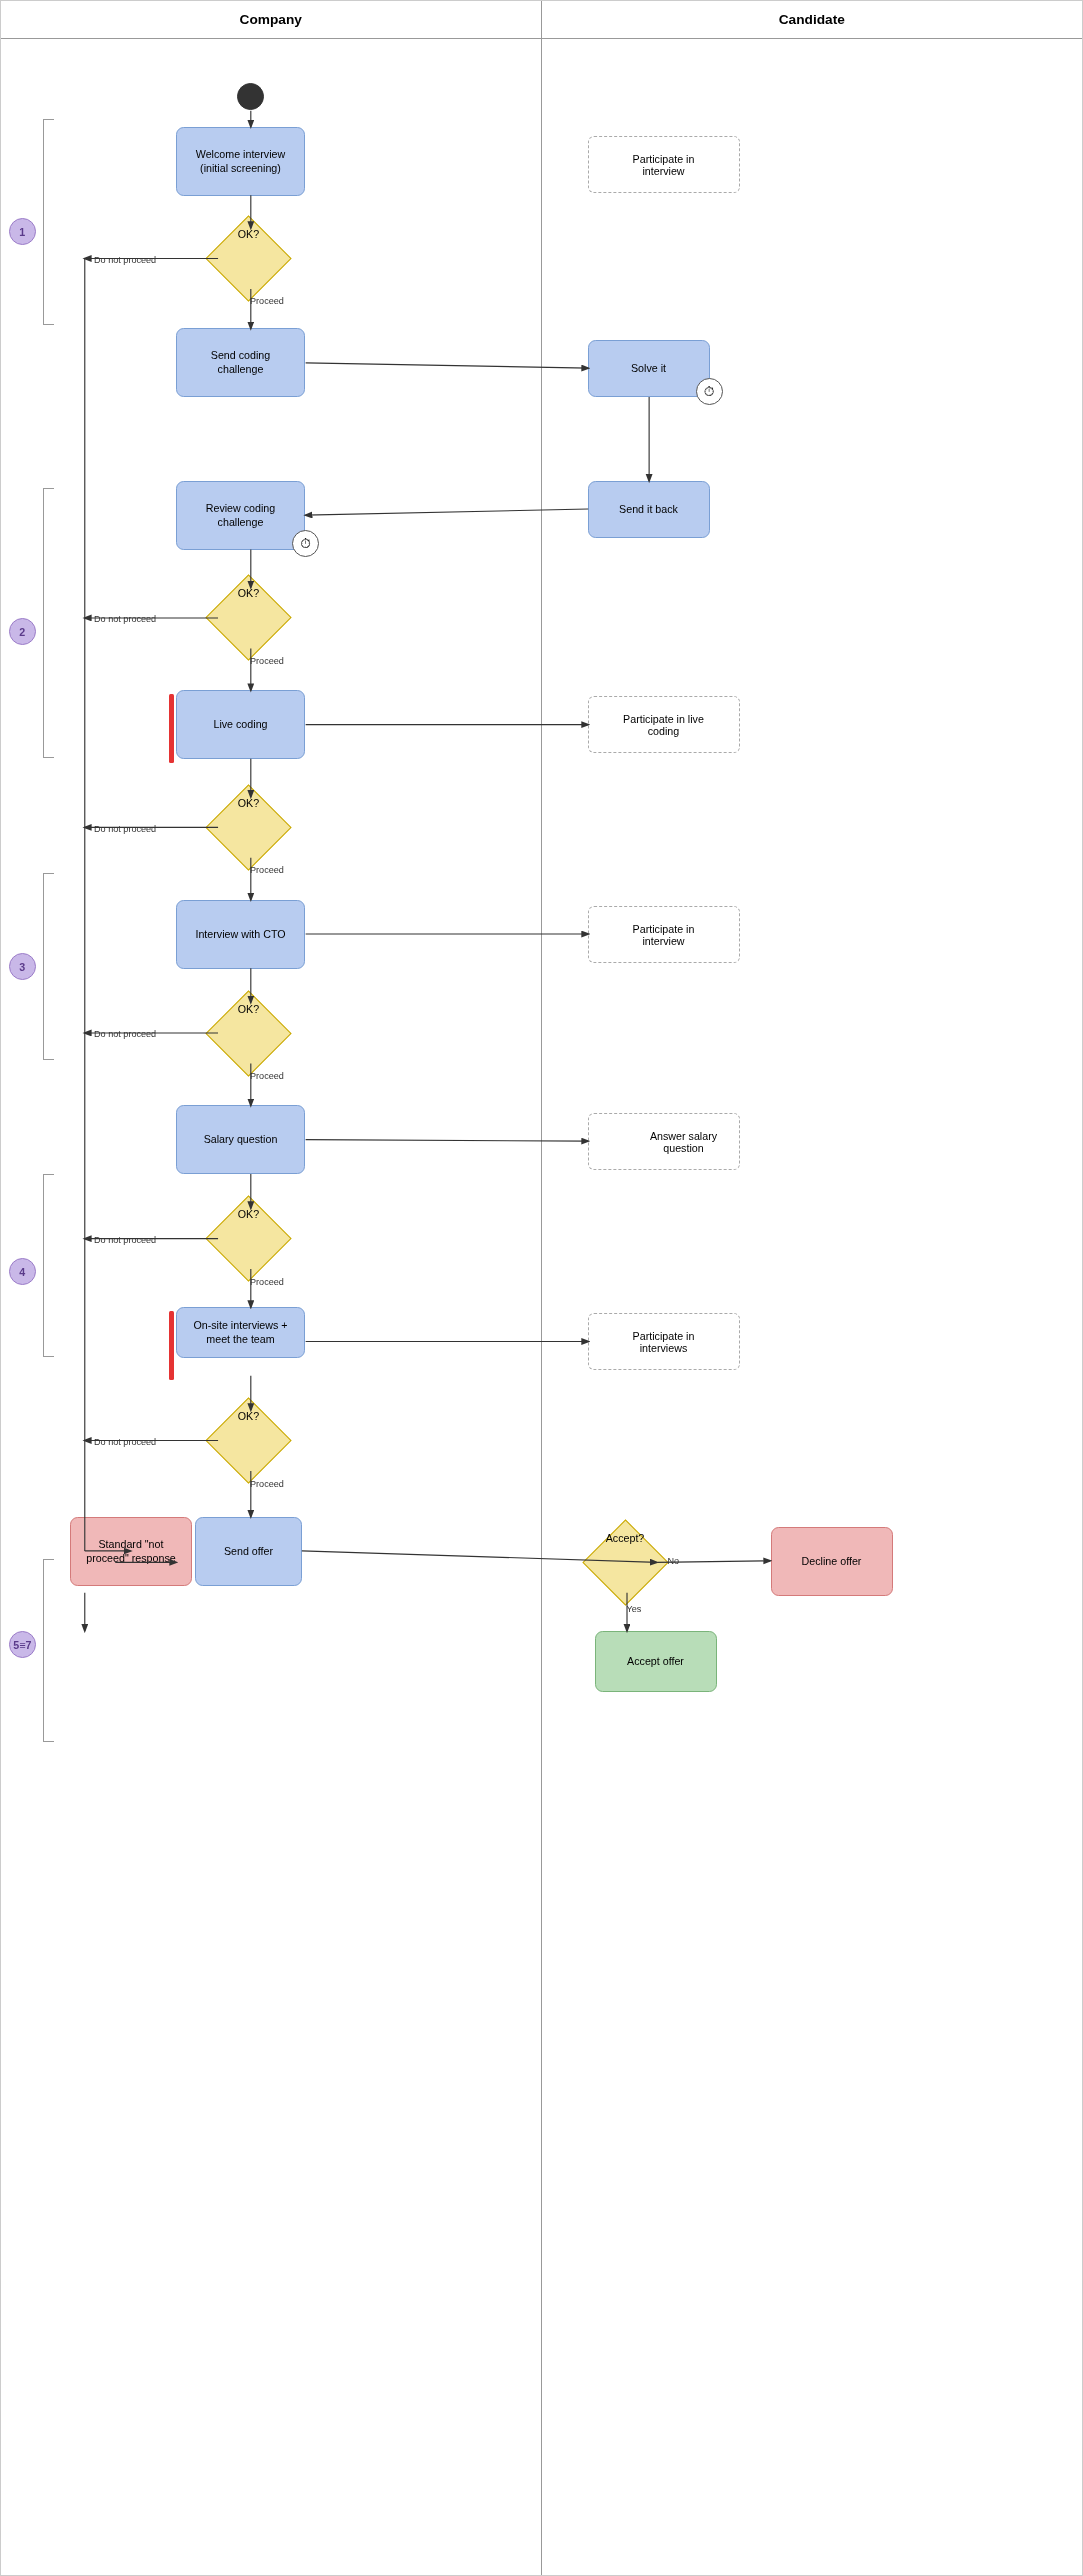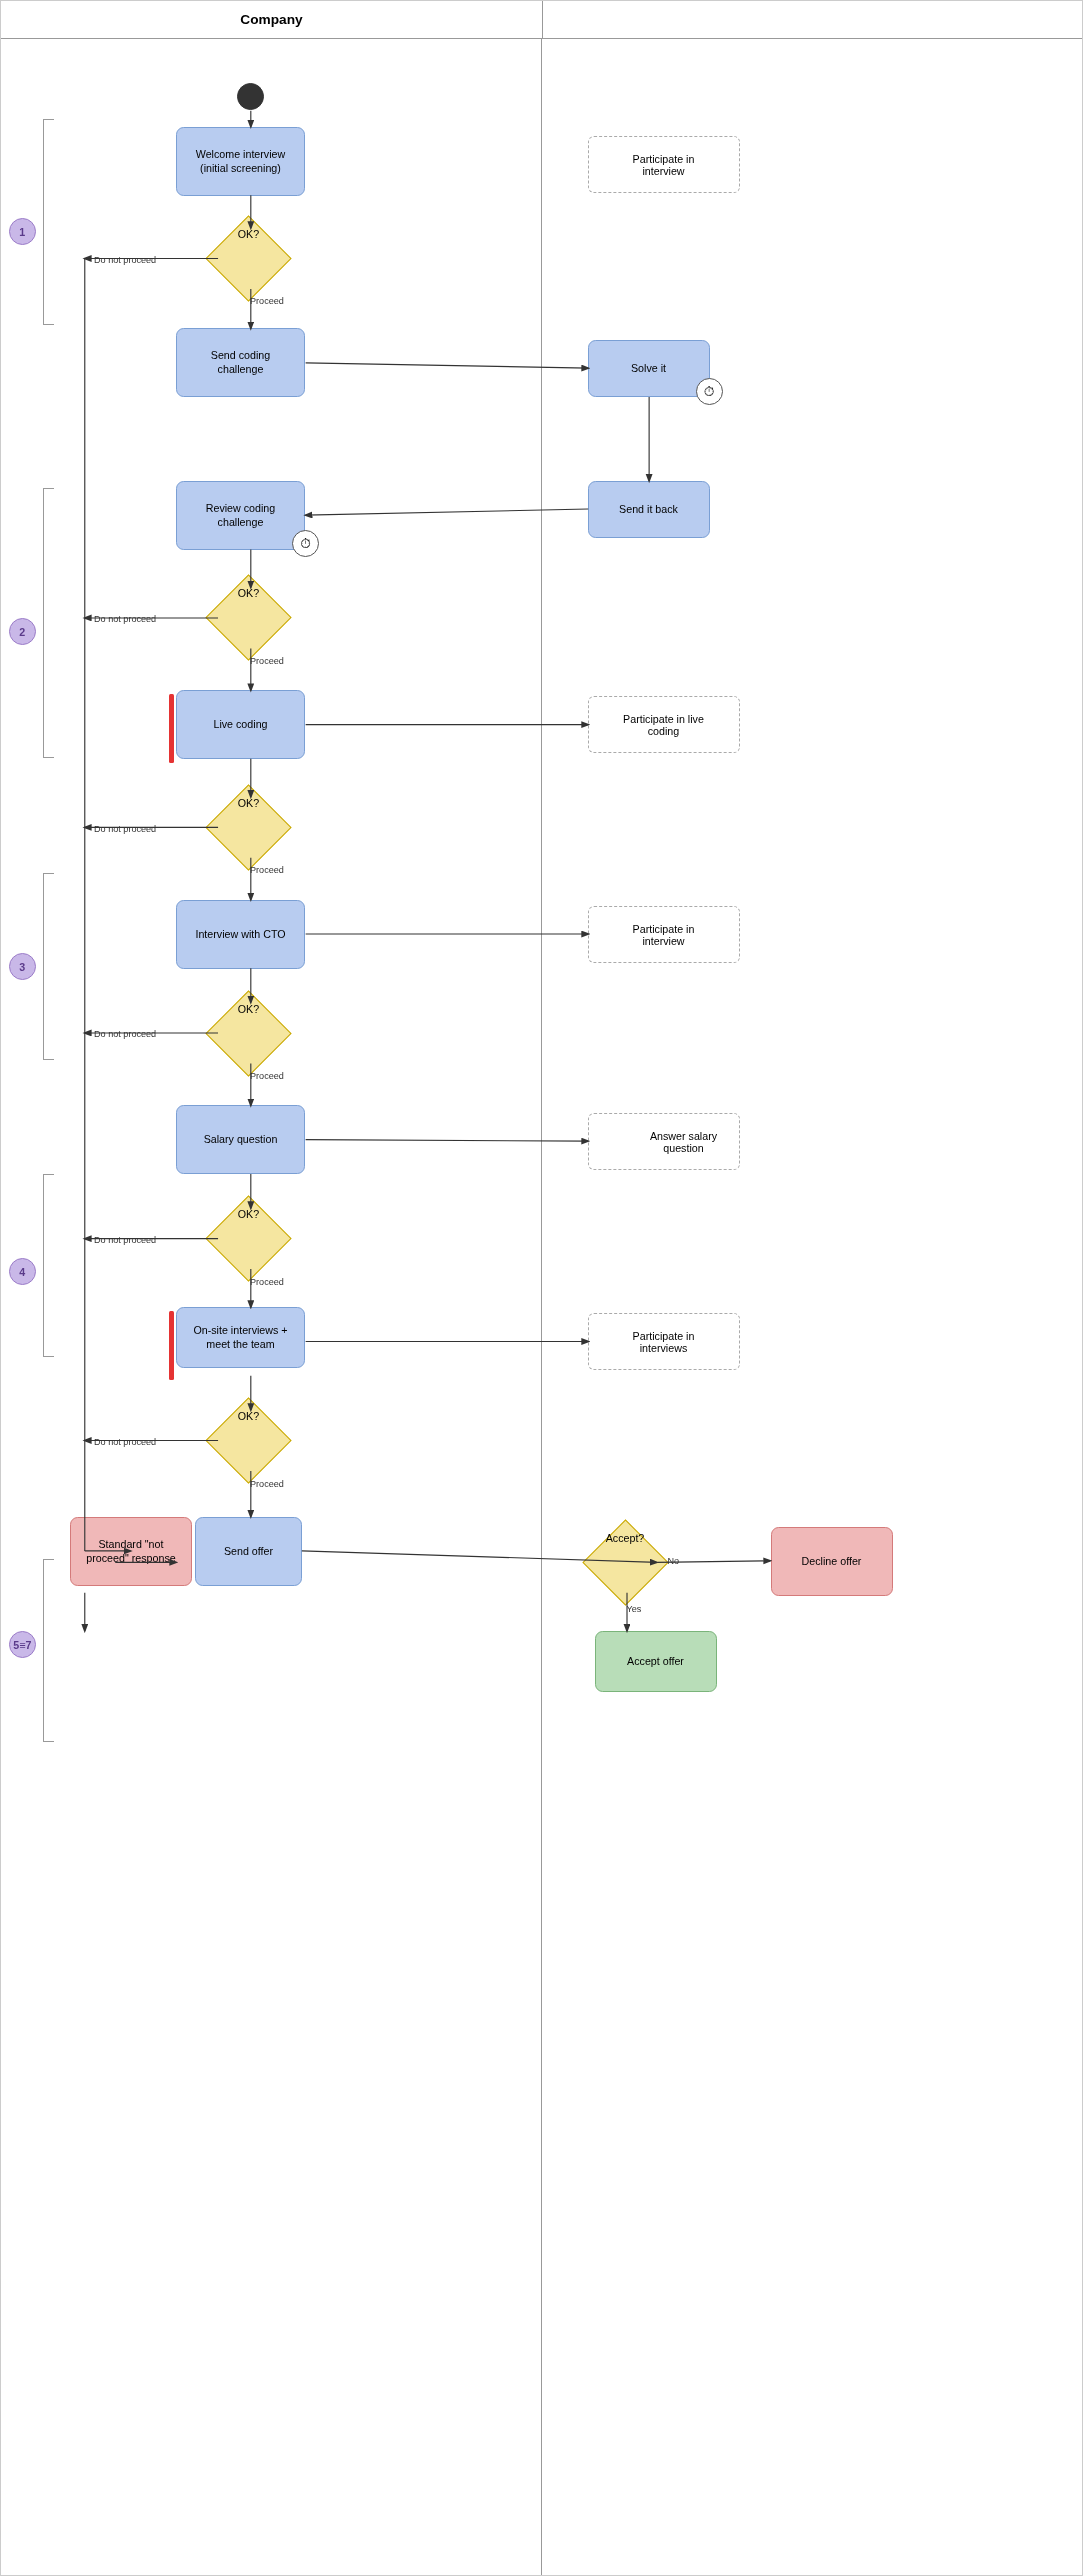--- a/index.html
+++ b/index.html
@@ -189,20 +189,23 @@
   </style>
 </head>
 <body>
 
 <div class="diagram-container">
 
   <div class="header">
     <div class="header-left">
       <span>Company</span>
     </div>
+    <div class="header-right">
+      <span>Candidate</span>
+    </div>
   </div>
 
   <div class="content-area">
     <div class="left-panel">
 
       <div class="swimlane-label" style="top: 179px;">
         <div class="swimlane-circle">
           <span>1</span>
         </div>
       </div>
@@ -329,21 +332,21 @@
       <div class="arrow-label" style="left: 93px; top: 1196px;">
         <span>Do not proceed</span>
       </div>
 
       <div class="arrow-label" style="left: 249px; top: 1238px;">
         <span>Proceed</span>
       </div>
 
       <div class="red-bar" style="left: 168px; top: 1272px; height: 69px;"></div>
 
-      <div class="shape-box shape-blue" style="left: 175px; top: 1268px; width: 129px; height: 61px;">
+      <div class="shape-box shape-blue" style="left: 175px; top: 1268px; width: 129px; height: 51px;">
         <span style="white-space: pre-line;">On-site interviews +
 meet the team</span>
       </div>
 
       <div class="shape-diamond" style="left: 217px; top: 1371px;"></div>
       <div class="diamond-label" style="left: 217px; top: 1371px; width: 61px; height: 61px;">
         <span>OK?</span>
       </div>
 
       <div class="arrow-label" style="left: 93px; top: 1398px;">

